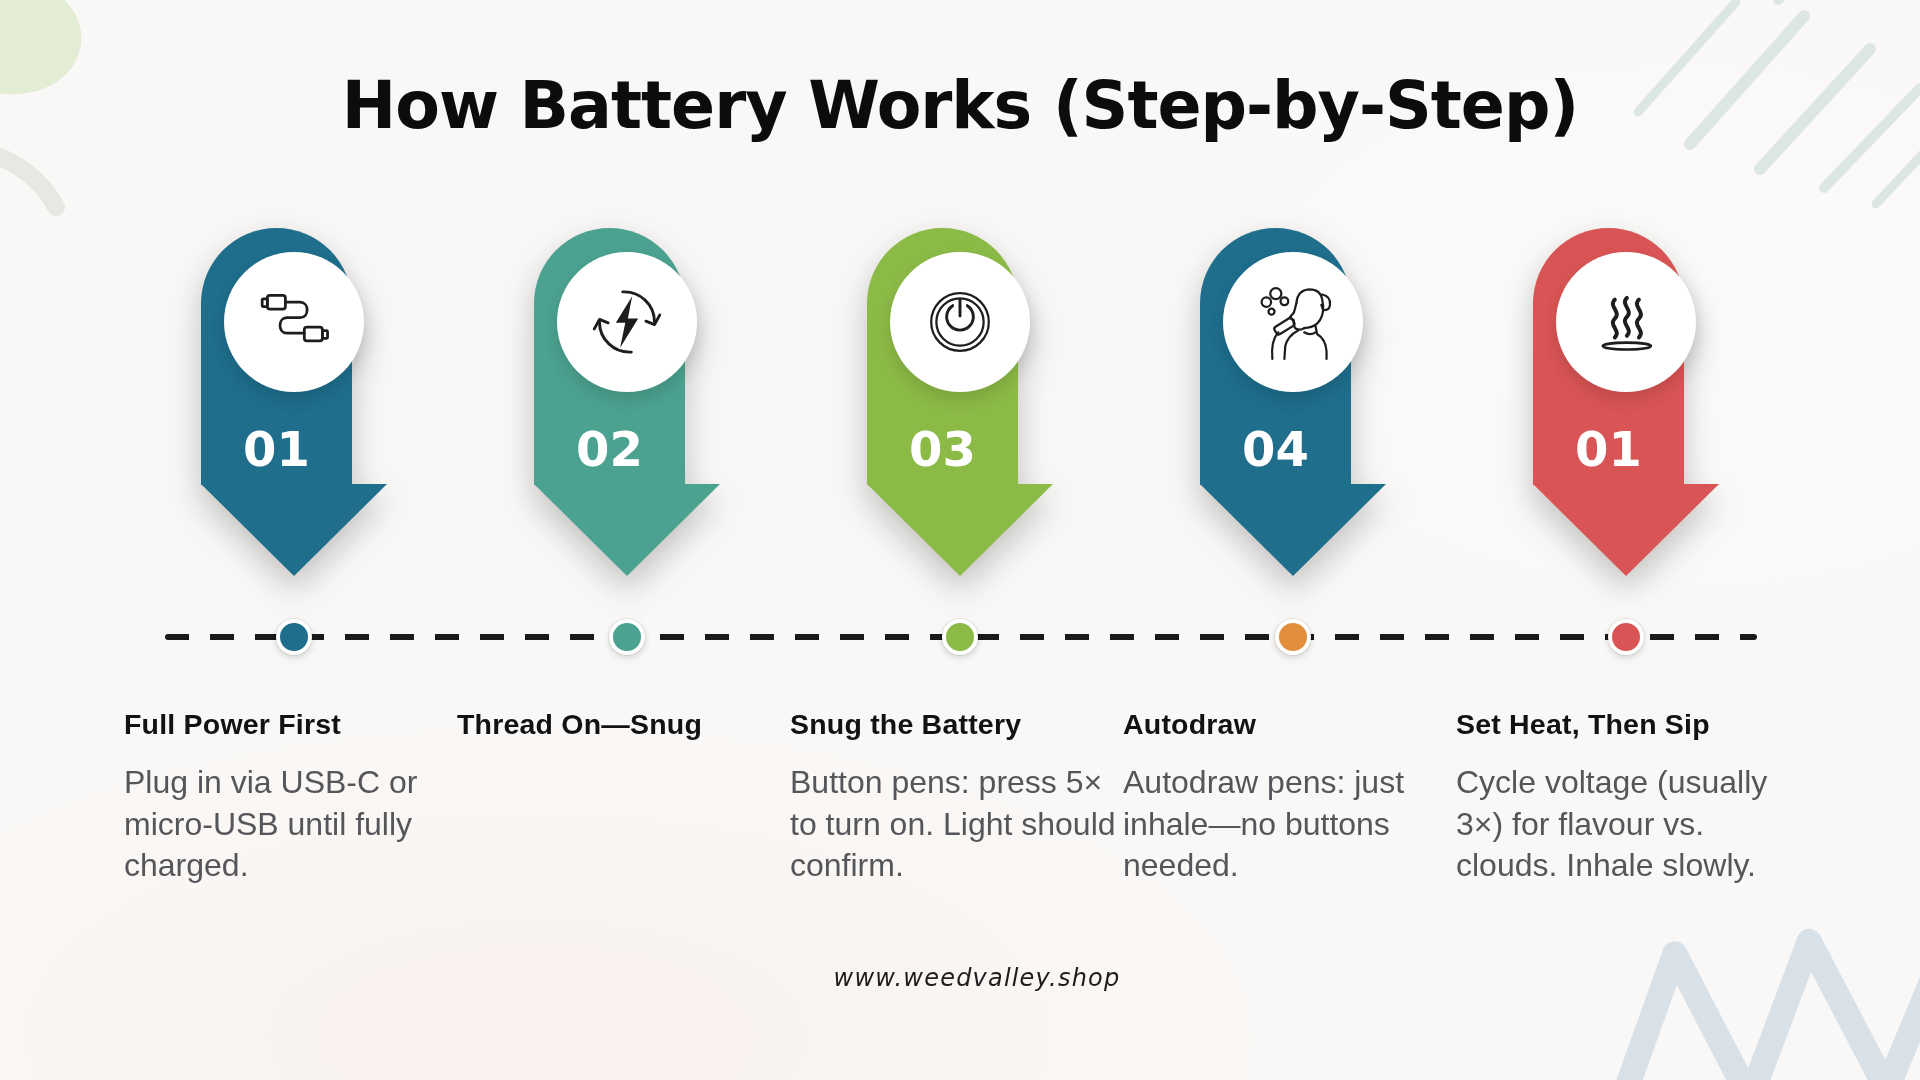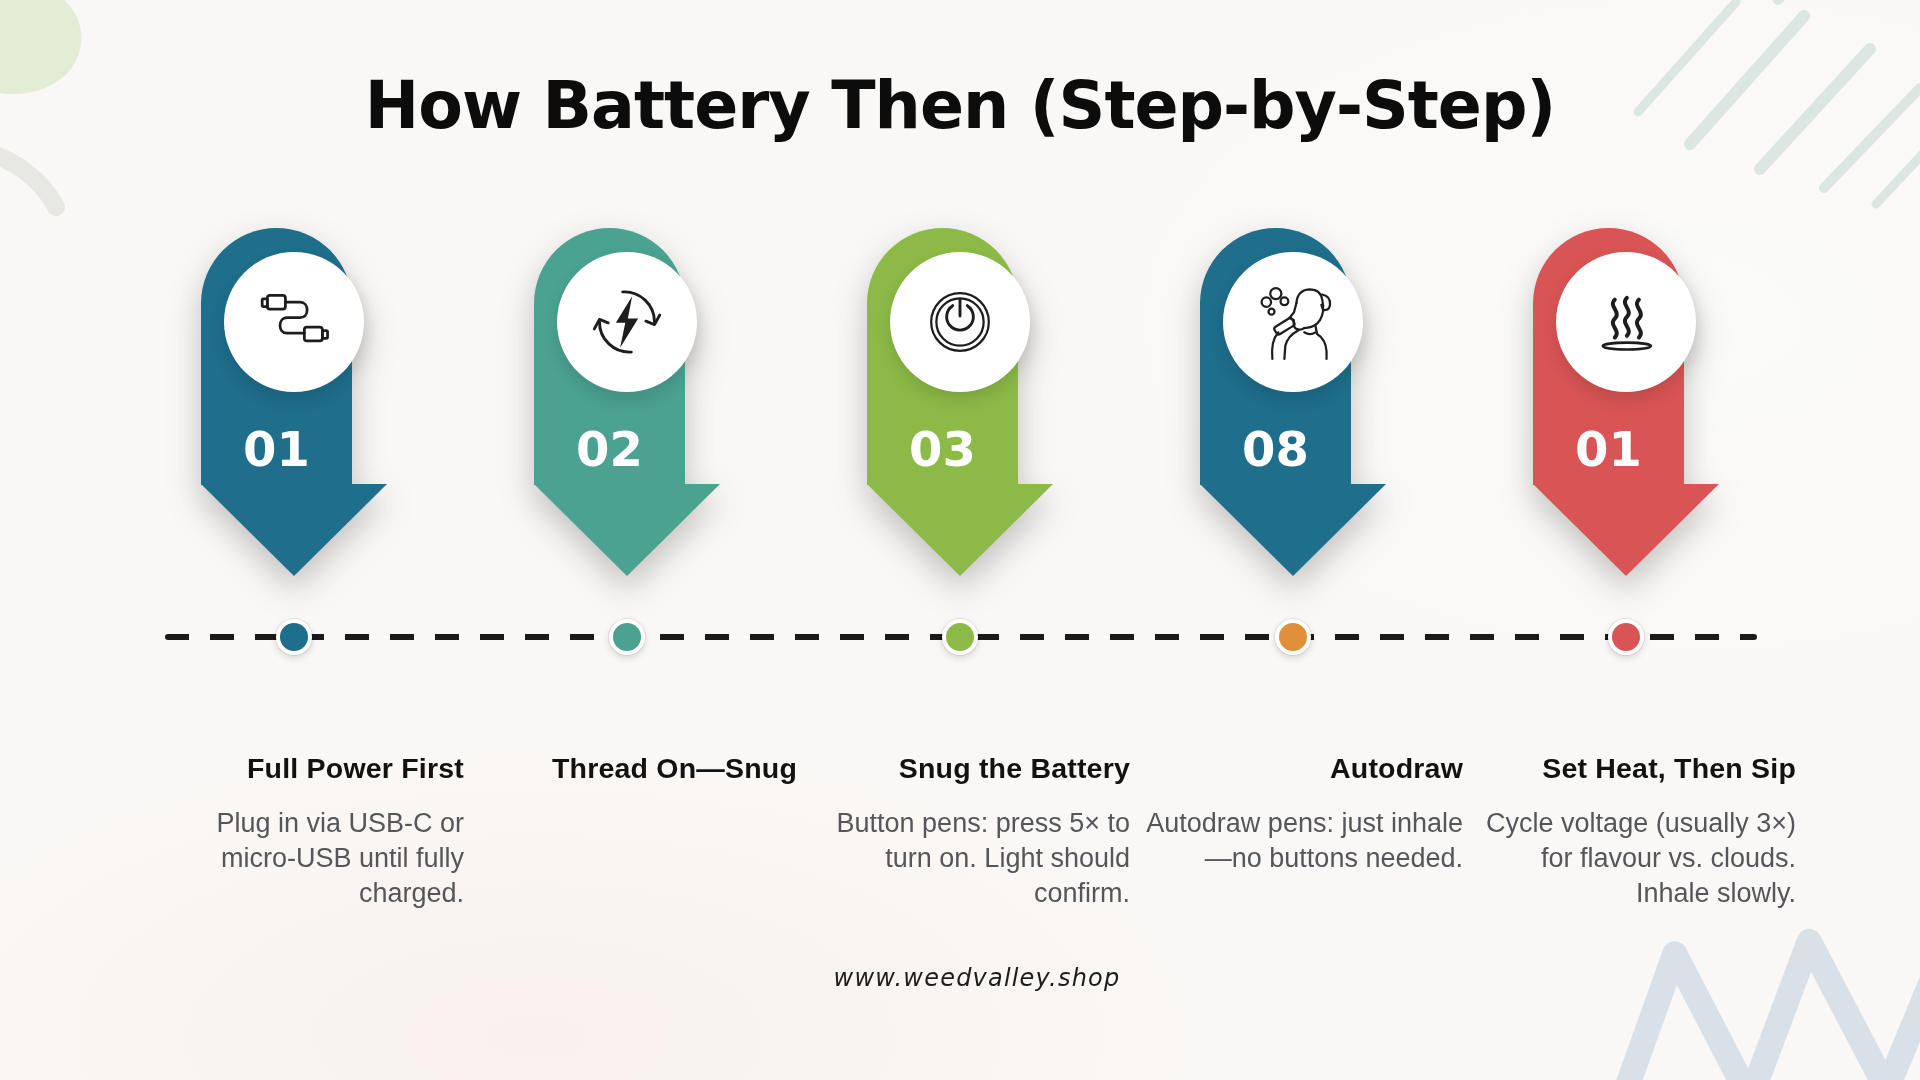--- a/index.html
+++ b/index.html
@@ -63,25 +63,25 @@
   }
   .timeline-dot {
     position:absolute; top:619px; width:36px; height:36px; border-radius:50%;
     background:var(--dot-color); border:4px solid #ffffff;
     box-shadow:0 0 0 1px rgba(0,0,0,0.07), 0 3px 7px rgba(0,0,0,0.14);
   }
   .dx1 { left:276px; } .dx2 { left:609px; } .dx3 { left:942px; }
   .dx4 { left:1275px; } .dx5 { left:1608px; }
 
   
-  .step-text { position:absolute; top:752px; width:340px; text-align:right; }
+  .step-text { position:absolute; top:708px; width:340px; text-align:left; }
   .tx1 { left:124px; } .tx2 { left:457px; } .tx3 { left:790px; }
   .tx4 { left:1123px; } .tx5 { left:1456px; }
   .step-title { font-size:28.5px; font-weight:700; color:#121212; letter-spacing:0.2px; }
-  .step-desc  { margin-top:21px; font-size:27px; line-height:1.30; color:#55565a;margin-left:12px; }
+  .step-desc  { margin-top:21px; font-size:32px; line-height:1.30; color:#55565a; }
 
   
   .site {
     position:absolute; top:964px; left:17px; width:100%; text-align:center;
     font-family:"DejaVu Sans", sans-serif; font-weight:400;
     font-size:24px; letter-spacing:1.2px; color:#1d1d1d;font-style:italic;
   }
 </style>
 </head>
 <body>
@@ -101,21 +101,21 @@
       <line x1="206" y1="196" x2="302" y2="96" stroke-width="10"></line>
       <line x1="258" y1="212" x2="314" y2="152" stroke-width="9"></line>
       <line x1="160" y1="8" x2="205" y2="-38" stroke-width="10"></line>
     </g>
   </svg>
 
   <svg class="deco deco-br" width="330" height="210" viewBox="0 0 330 210">
     <polyline points="2,210 70,55 135,205 205,52 272,205 332,85" stroke="#d9e1e8" stroke-width="25" fill="none" stroke-linecap="round" stroke-linejoin="round"></polyline>
   </svg>
 
-  <h1 class="title">How Battery Then (Step-by-Step)</h1>
+  <h1 class="title">How Battery Works (Step-by-Step)</h1>
 
   <div class="pin px1" style="--pin-color: #1e6e8c;">
     <div class="pin-body">
       <div class="pin-circle">
         <svg class="icon-svg" width="86" height="86" viewBox="0 0 100 100" stroke-width="3.2">
           <rect x="13" y="23" width="6" height="9" rx="1.5"></rect>
           <rect x="19" y="19" width="21" height="16" rx="3"></rect>
           <path d="M40,27 H57 C68,27 68,45 57,45 H42 C31,45 31,63 42,63 H62"></path>
           <rect x="62" y="56" width="21" height="16" rx="3"></rect>
           <rect x="83" y="60" width="6" height="9" rx="1.5"></rect>
@@ -169,21 +169,21 @@
           <path d="M84,18 Q94,20 93,30 Q92,37 85,36 L83,30"></path>
           <path d="M54,28 Q52,36 51,39 L46,45 L51,48 Q50,56 54,58 Q59,60 63,57"></path>
           <path d="M85,31 Q86,44 78,52 Q72,57 63,57"></path>
           <path d="M76,54 L78,64 Q88,70 89,84 L89,93"></path>
           <path d="M56,60 Q44,66 41,78 L40,93"></path>
           <path d="M63,62 Q70,66 76,62"></path>
           <rect x="28" y="50" width="24" height="10" rx="3" transform="rotate(-32 40 55)"></rect>
           <path d="M26,93 Q24,72 33,62"></path>
         </svg>
       </div>
-      <div class="pin-number">08</div>
+      <div class="pin-number">04</div>
     </div>
     <div class="pin-point"></div>
   </div>
 
   <div class="pin px5" style="--pin-color: #d95454;">
     <div class="pin-body">
       <div class="pin-circle">
         <svg class="icon-svg" width="86" height="86" viewBox="0 0 100 100" stroke-width="4.6">
           <path d="M37,24 C29,32 45,38 37,46 C29,54 45,60 37,68"></path>
           <path d="M51,22 C43,30 59,36 51,44 C43,52 59,58 51,66"></path>

